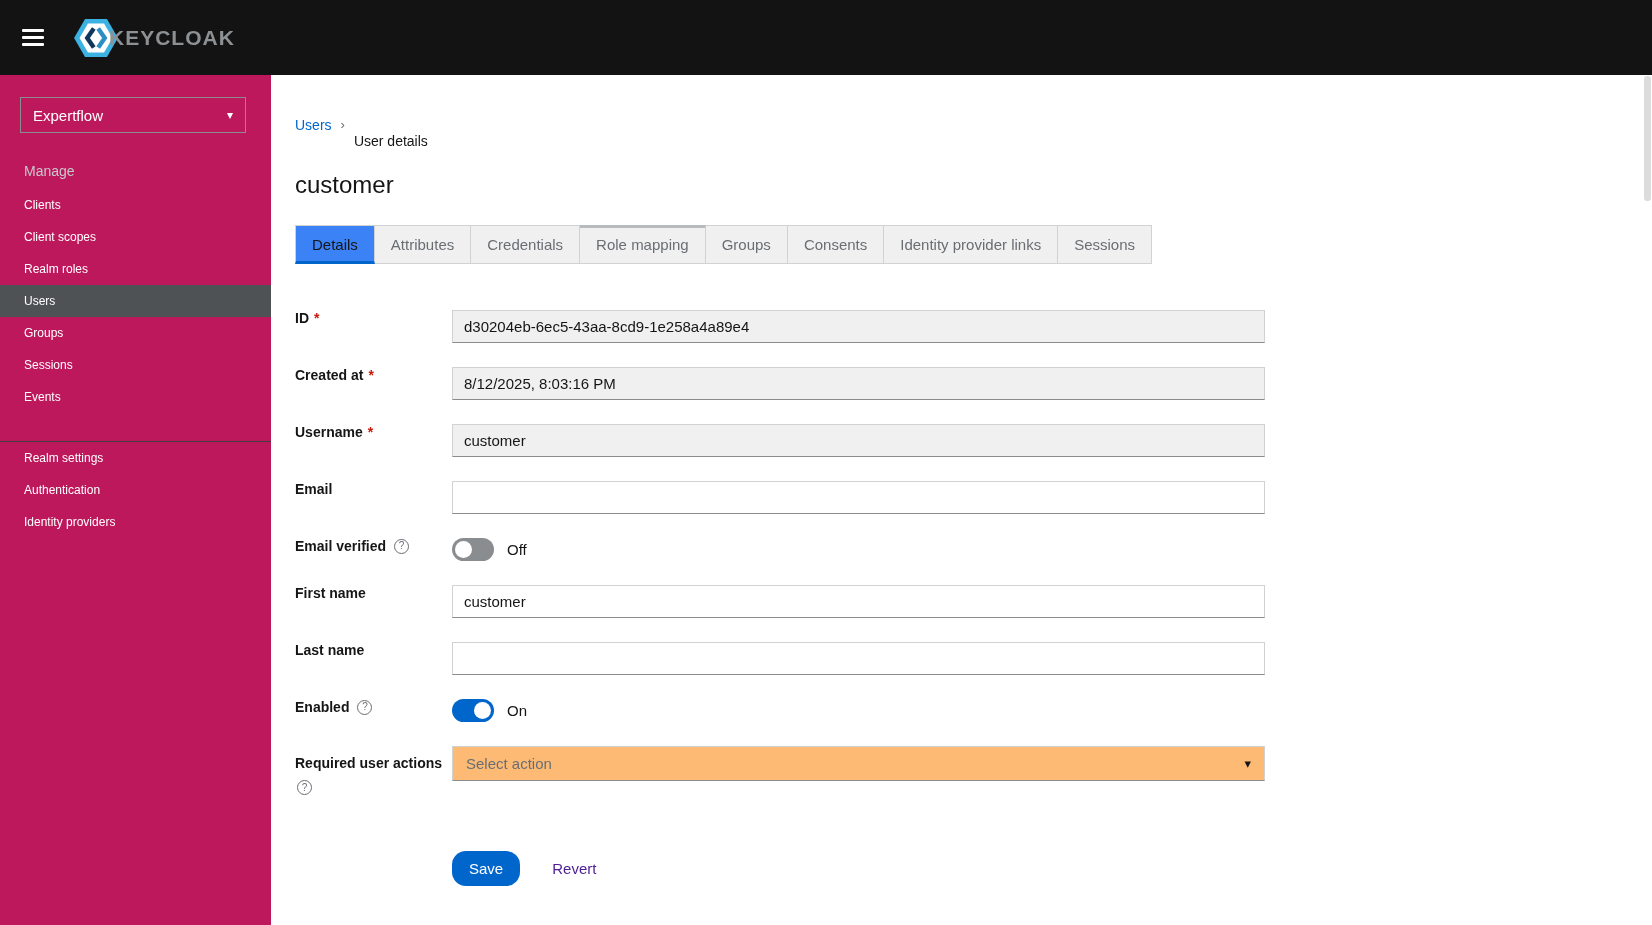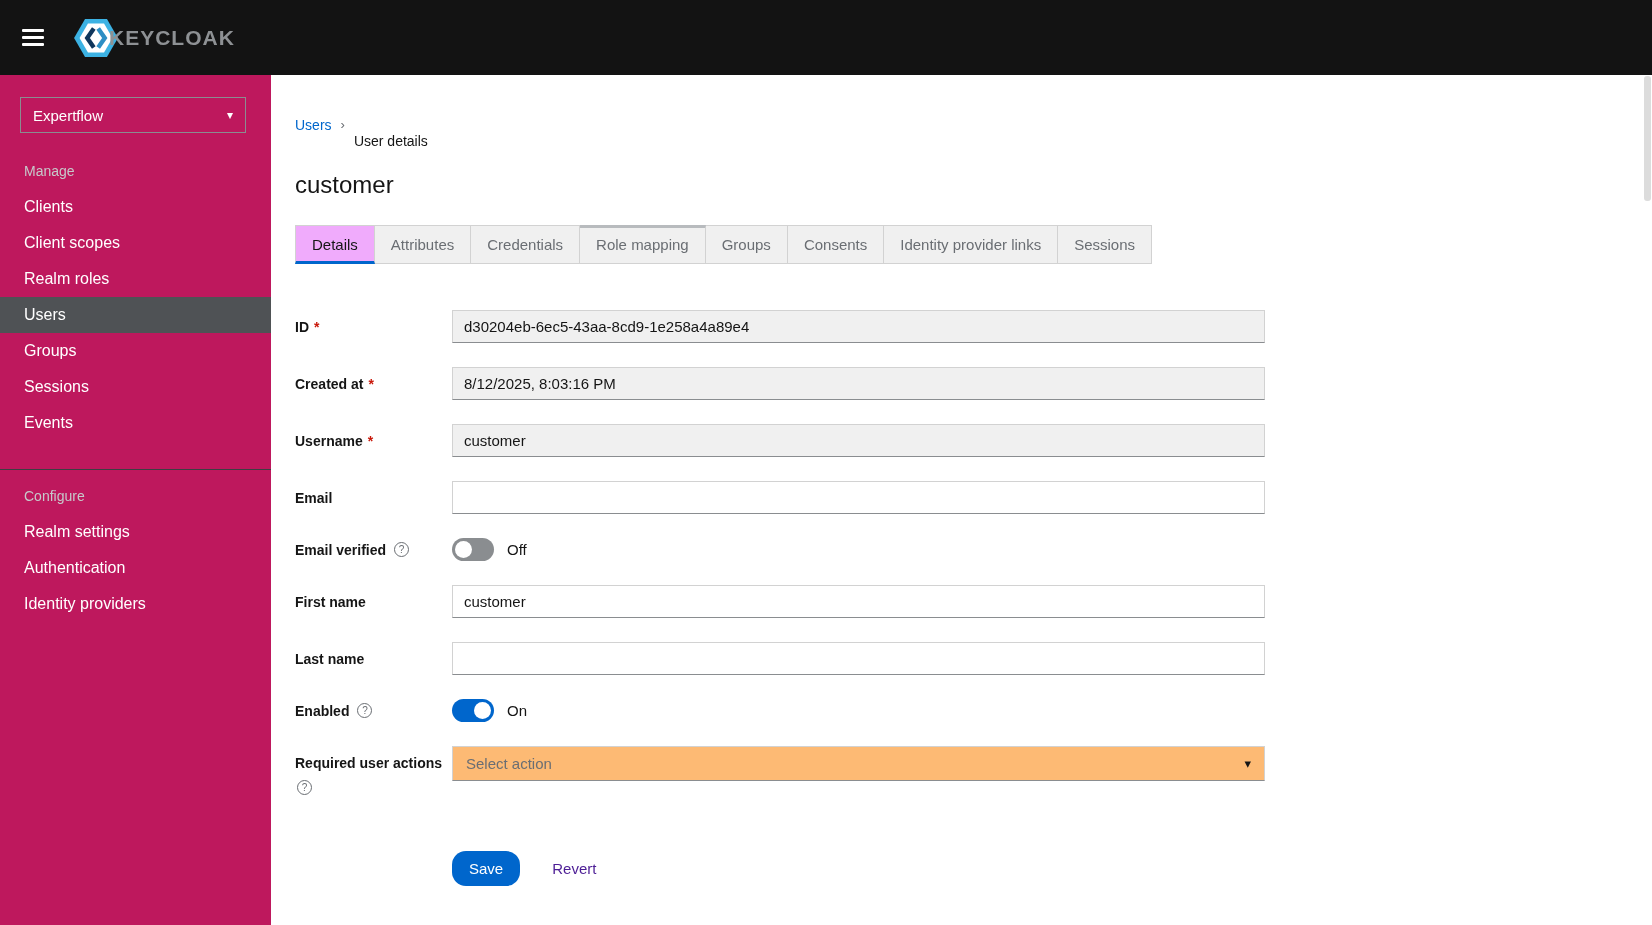--- a/index.html
+++ b/index.html
@@ -46,21 +46,21 @@
     margin: 22px 25px 12px 20px;
     width: 226px; height: 36px;
     background: transparent;
     border: 1px solid #8a8d90;
     color: #ffffff; font-size: 15px; font-family: inherit;
     display: flex; align-items: center; justify-content: space-between;
     padding: 0 12px; cursor: pointer;
   }
   .realm-chevron { font-size: 12px; color: #ffffff; }
   .nav-section-title { color: #c7c9cb; font-size: 14px; padding: 18px 24px 10px; }
-  .nav-item { color: #ffffff; font-size: 16px; padding: 9px 24px; cursor: pointer; }
+  .nav-item { color: #ffffff; font-size: 12px; padding: 9px 24px; cursor: pointer; }
   .nav-item.active { background: #4f5255; }
   .nav-section.configure { border-top: 1px solid #3c3f42; margin-top: 28px; }
 
   
   .content { flex: 1; padding: 25px 24px 0 24px; }
   .breadcrumb { font-size: 14px; display: flex; align-items: center; gap: 9px; }
   .breadcrumb a { color: #0066cc; text-decoration: none; cursor: pointer; }
   .breadcrumb .sep { color: #6a6e73; font-size: 13px; }
   .breadcrumb .current { color: #151515; margin-top: 33px; }
   h1.page-title { font-size: 24px; font-weight: 400; margin-top: 22px; color: #151515; }
@@ -69,29 +69,29 @@
   .tabs { display: flex; margin-top: 26px; }
   .tab {
     font-size: 15px; color: #6a6e73;
     background: #f0f0f0;
     border: 1px solid #d2d2d2;
     padding: 10px 16px;
     cursor: pointer; white-space: nowrap;
   }
   .tab + .tab { border-left: none; }
   .tab.active {
-    background: #f0abfc; color: #151515;
+    background: #3b82f6; color: #151515;
     border-bottom: 3px solid #0066cc;
     padding-bottom: 8px;
   }
   .tab.hovered { border-top: 3px solid #b8bbbe; padding-top: 8px; }
 
   
   .user-form { margin-top: 46px; }
-  .form-row { display: flex; align-items: center; margin-bottom: 24px; }
+  .form-row { display: flex; align-items: flex-start; margin-bottom: 24px; }
   .form-row.top { align-items: flex-start; }
   .form-label {
     width: 157px; flex-shrink: 0;
     font-size: 14px; font-weight: bold; color: #151515;
     display: flex; align-items: center;
   }
   .form-label.stacked { flex-direction: column; align-items: flex-start; padding-top: 9px; }
   .form-label.stacked .help-icon { margin-left: 2px; margin-top: 9px; }
   .req { color: #c9190b; margin-left: 5px; }
   .form-control { width: 813px; }
@@ -184,21 +184,20 @@
         <div class="nav-item">Clients</div>
         <div class="nav-item">Client scopes</div>
         <div class="nav-item">Realm roles</div>
         <div class="nav-item active">Users</div>
         <div class="nav-item">Groups</div>
         <div class="nav-item">Sessions</div>
         <div class="nav-item">Events</div>
       </div>
 
       <div class="nav-section configure">
-        <div class="nav-section-title">Configure</div>
         <div class="nav-item">Realm settings</div>
         <div class="nav-item">Authentication</div>
         <div class="nav-item">Identity providers</div>
       </div>
     </nav>
 
     <main class="content">
       <nav class="breadcrumb">
         <a>Users</a>
         <span class="sep">›</span>

